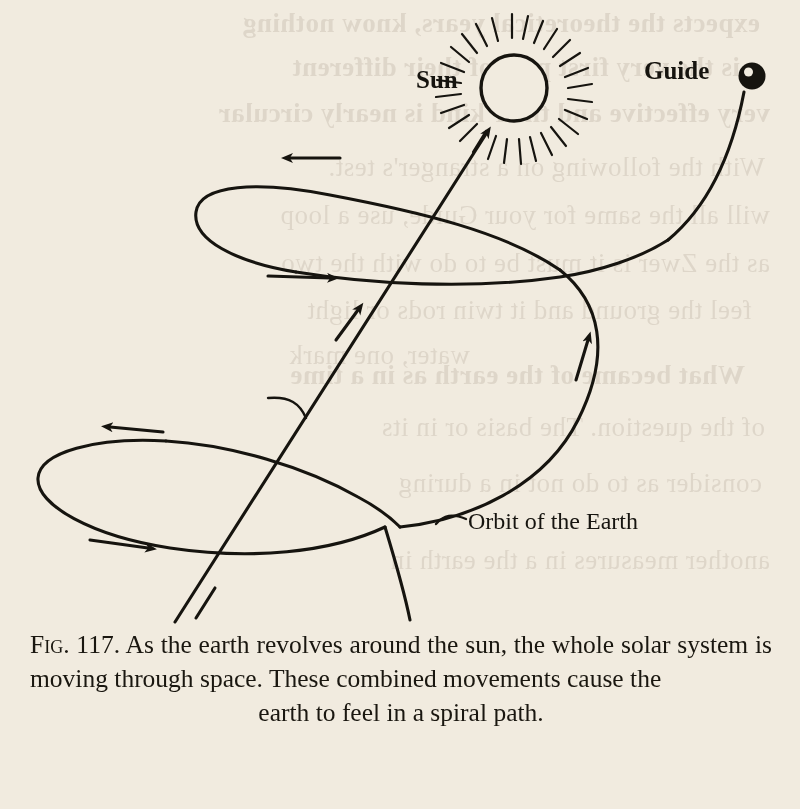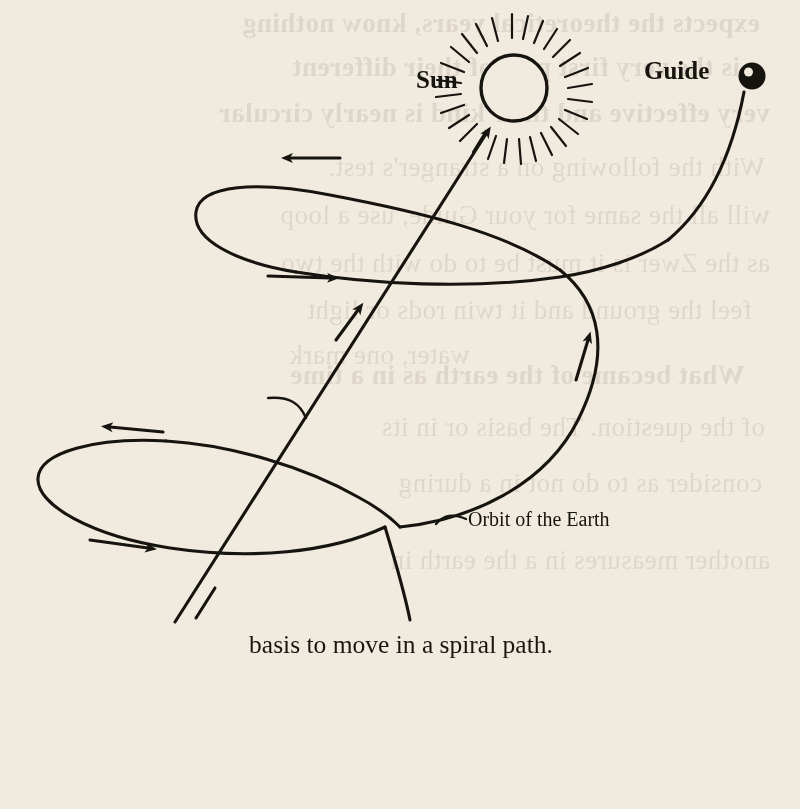--- a/index.html
+++ b/index.html
@@ -59,21 +59,21 @@
     font-weight: bold;
   }
   #label-path-sun {
     left: 30px;
     top: 382px;
     font-size: 24px;
   }
   #label-orbit-earth {
     left: 468px;
     top: 508px;
-    font-size: 20px;
+    font-size: 24px;
   }
 
   .caption {
     position: absolute;
     left: 30px;
     top: 628px;
     width: 742px;
     font-size: 25.5px;
     line-height: 1.34;
     color: #1a1710;
@@ -192,16 +192,20 @@
       <circle cx="752" cy="76" r="13.5" fill="#16140f"></circle>
       <circle cx="748.5" cy="72" r="4.5" fill="#f1ebdf"></circle>
     </g>
   </svg>
 
   <div class="lbl" id="label-sun">Sun</div>
   <div class="lbl" id="label-earth">Guide</div>
   <div class="lbl" id="label-orbit-earth">Orbit of the Earth</div>
 
   <div class="caption">
-    <span class="lastline">basis to move in a spiral path.</span>
+    <span class="caption-body">
+      <span class="figno">Fig. 117.</span>
+      <span>As the earth revolves around the sun, the whole solar system is moving through space.  These combined movements cause the</span>
+    </span>
+    <span class="lastline">earth to feel in a spiral path.</span>
   </div>
 
 </div>
 
 </body></html>

